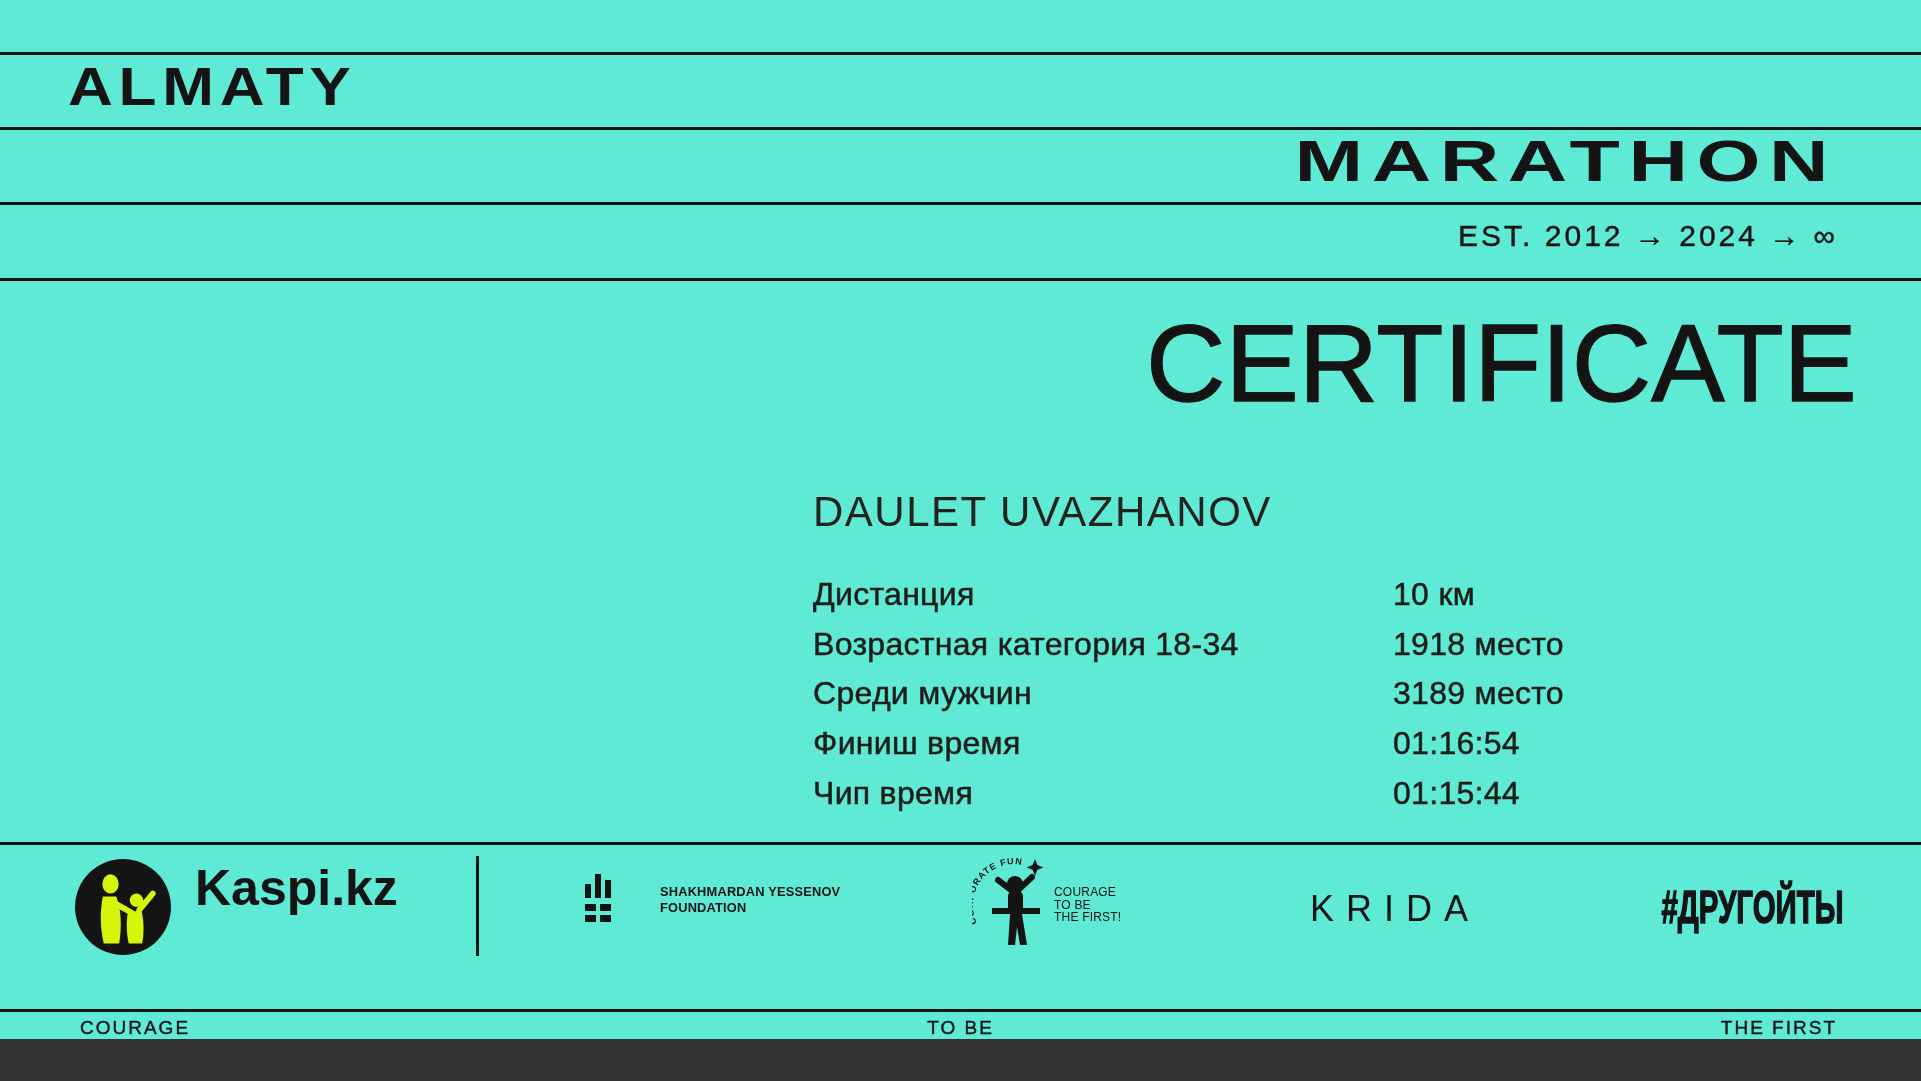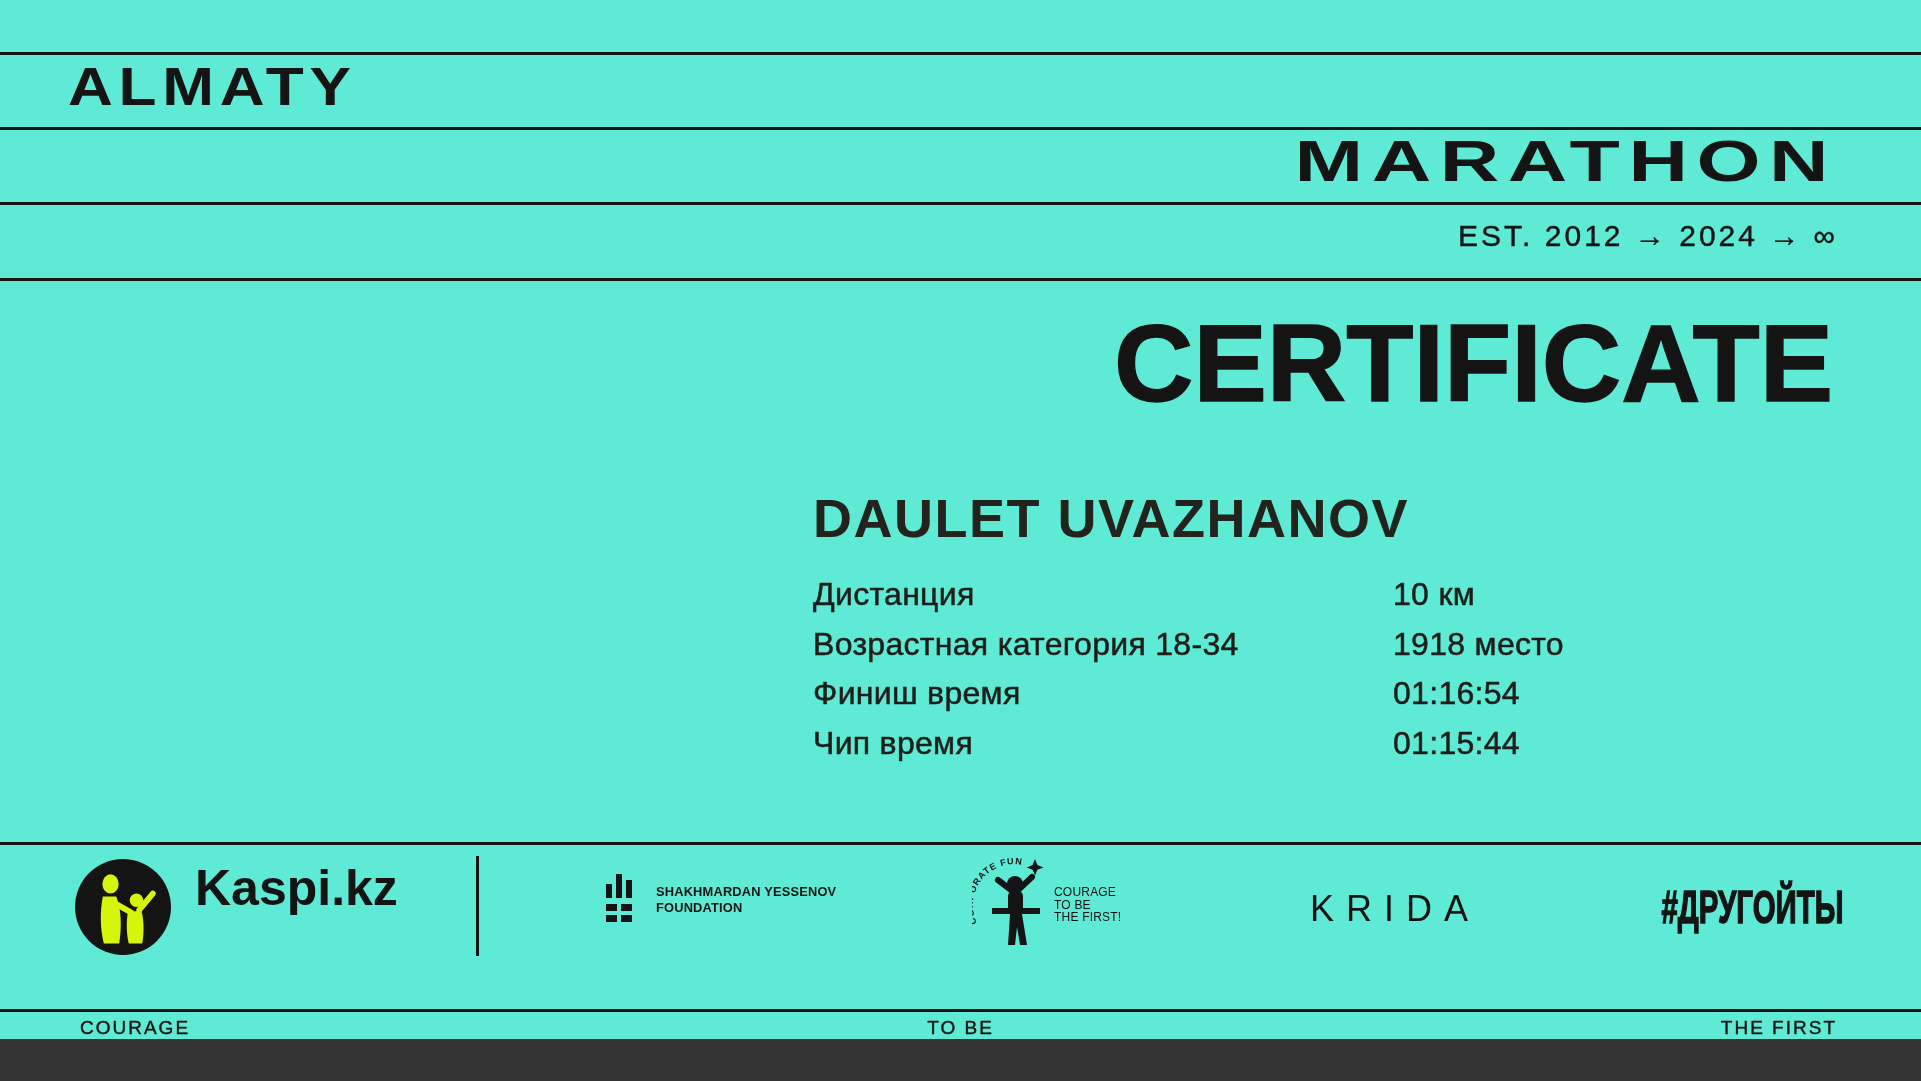--- a/index.html
+++ b/index.html
@@ -13,34 +13,34 @@
 
   
   .almaty{position:absolute;left:68px;top:59px;font-size:54px;font-weight:800;
     letter-spacing:5px;line-height:1;transform:scaleX(1.15);transform-origin:left top;white-space:nowrap;}
   .marathon{position:absolute;right:84px;top:132px;font-size:58px;font-weight:800;
     letter-spacing:6px;line-height:1;transform:scaleX(1.42);transform-origin:right top;white-space:nowrap;}
   .est{position:absolute;right:83px;top:221px;font-size:30px;font-weight:400;
     letter-spacing:3px;line-height:1;white-space:nowrap;-webkit-text-stroke:0.4px #141414;}
 
   
-  .heading{position:absolute;right:88px;top:308px;font-size:110px;font-weight:700;
+  .heading{position:absolute;right:64px;top:308px;font-size:110px;font-weight:400;
     line-height:1;letter-spacing:0px;white-space:nowrap;-webkit-text-stroke:1.4px #141414;}
-  .athlete{position:absolute;left:813px;top:491px;font-size:54px;font-weight:700;
+  .athlete{position:absolute;left:813px;top:491px;font-size:42px;font-weight:400;
     letter-spacing:1.5px;line-height:1;color:#23231d;white-space:nowrap;}
   .results{position:absolute;left:813px;top:570px;width:800px;height:248px;
     display:flex;flex-direction:column;}
   .row{position:relative;height:49.6px;display:flex;align-items:center;
     font-size:32px;color:#1d1d1a;-webkit-text-stroke:0.5px #1d1d1a;letter-spacing:0.3px;}
   .row .rv{position:absolute;left:568px;margin-left:12px;}
 
   
   .kaspi{position:absolute;left:75px;top:859px;height:96px;display:flex;align-items:flex-start;}
   .kaspi-word{margin-left:24px;font-size:50px;font-weight:800;letter-spacing:0px;color:#141414;}
-  .yessenov{position:absolute;left:606px;top:872px;display:flex;}
+  .yessenov{position:absolute;left:585px;top:872px;display:flex;gap:25px;}
   .yessenov-text{margin-left:24px;margin-top:12px;font-size:13.5px;font-weight:700;
     line-height:16px;letter-spacing:0.2px;transform:scaleX(0.95);transform-origin:left top;white-space:nowrap;}
   .fund{position:absolute;left:972px;top:853px;display:flex;}
   .fund-text{margin-left:8px;margin-top:33px;font-size:12px;font-weight:500;
     line-height:12.5px;letter-spacing:0.2px;white-space:nowrap;}
   .krida{position:absolute;left:1302px;top:891px;font-size:36px;font-weight:400;
     letter-spacing:12px;line-height:1;white-space:nowrap;margin-left:8px;}
   .hashtag{position:absolute;right:78px;top:884px;font-size:46px;font-weight:800;
     line-height:1;transform:scaleX(0.64);transform-origin:right top;white-space:nowrap;
     -webkit-text-stroke:1.5px #141414;}
@@ -74,20 +74,24 @@
   <div class="athlete">DAULET UVAZHANOV</div>
 
   <div class="results">
     <div class="row">
       <span class="rl">Дистанция</span>
       <span class="rv">10 км</span>
     </div>
     <div class="row">
       <span class="rl">Возрастная категория 18-34</span>
       <span class="rv">1918 место</span>
+    </div>
+    <div class="row">
+      <span class="rl">Среди мужчин</span>
+      <span class="rv">3189 место</span>
     </div>
     <div class="row">
       <span class="rl">Финиш время</span>
       <span class="rv">01:16:54</span>
     </div>
     <div class="row">
       <span class="rl">Чип время</span>
       <span class="rv">01:15:44</span>
     </div>
   </div>

